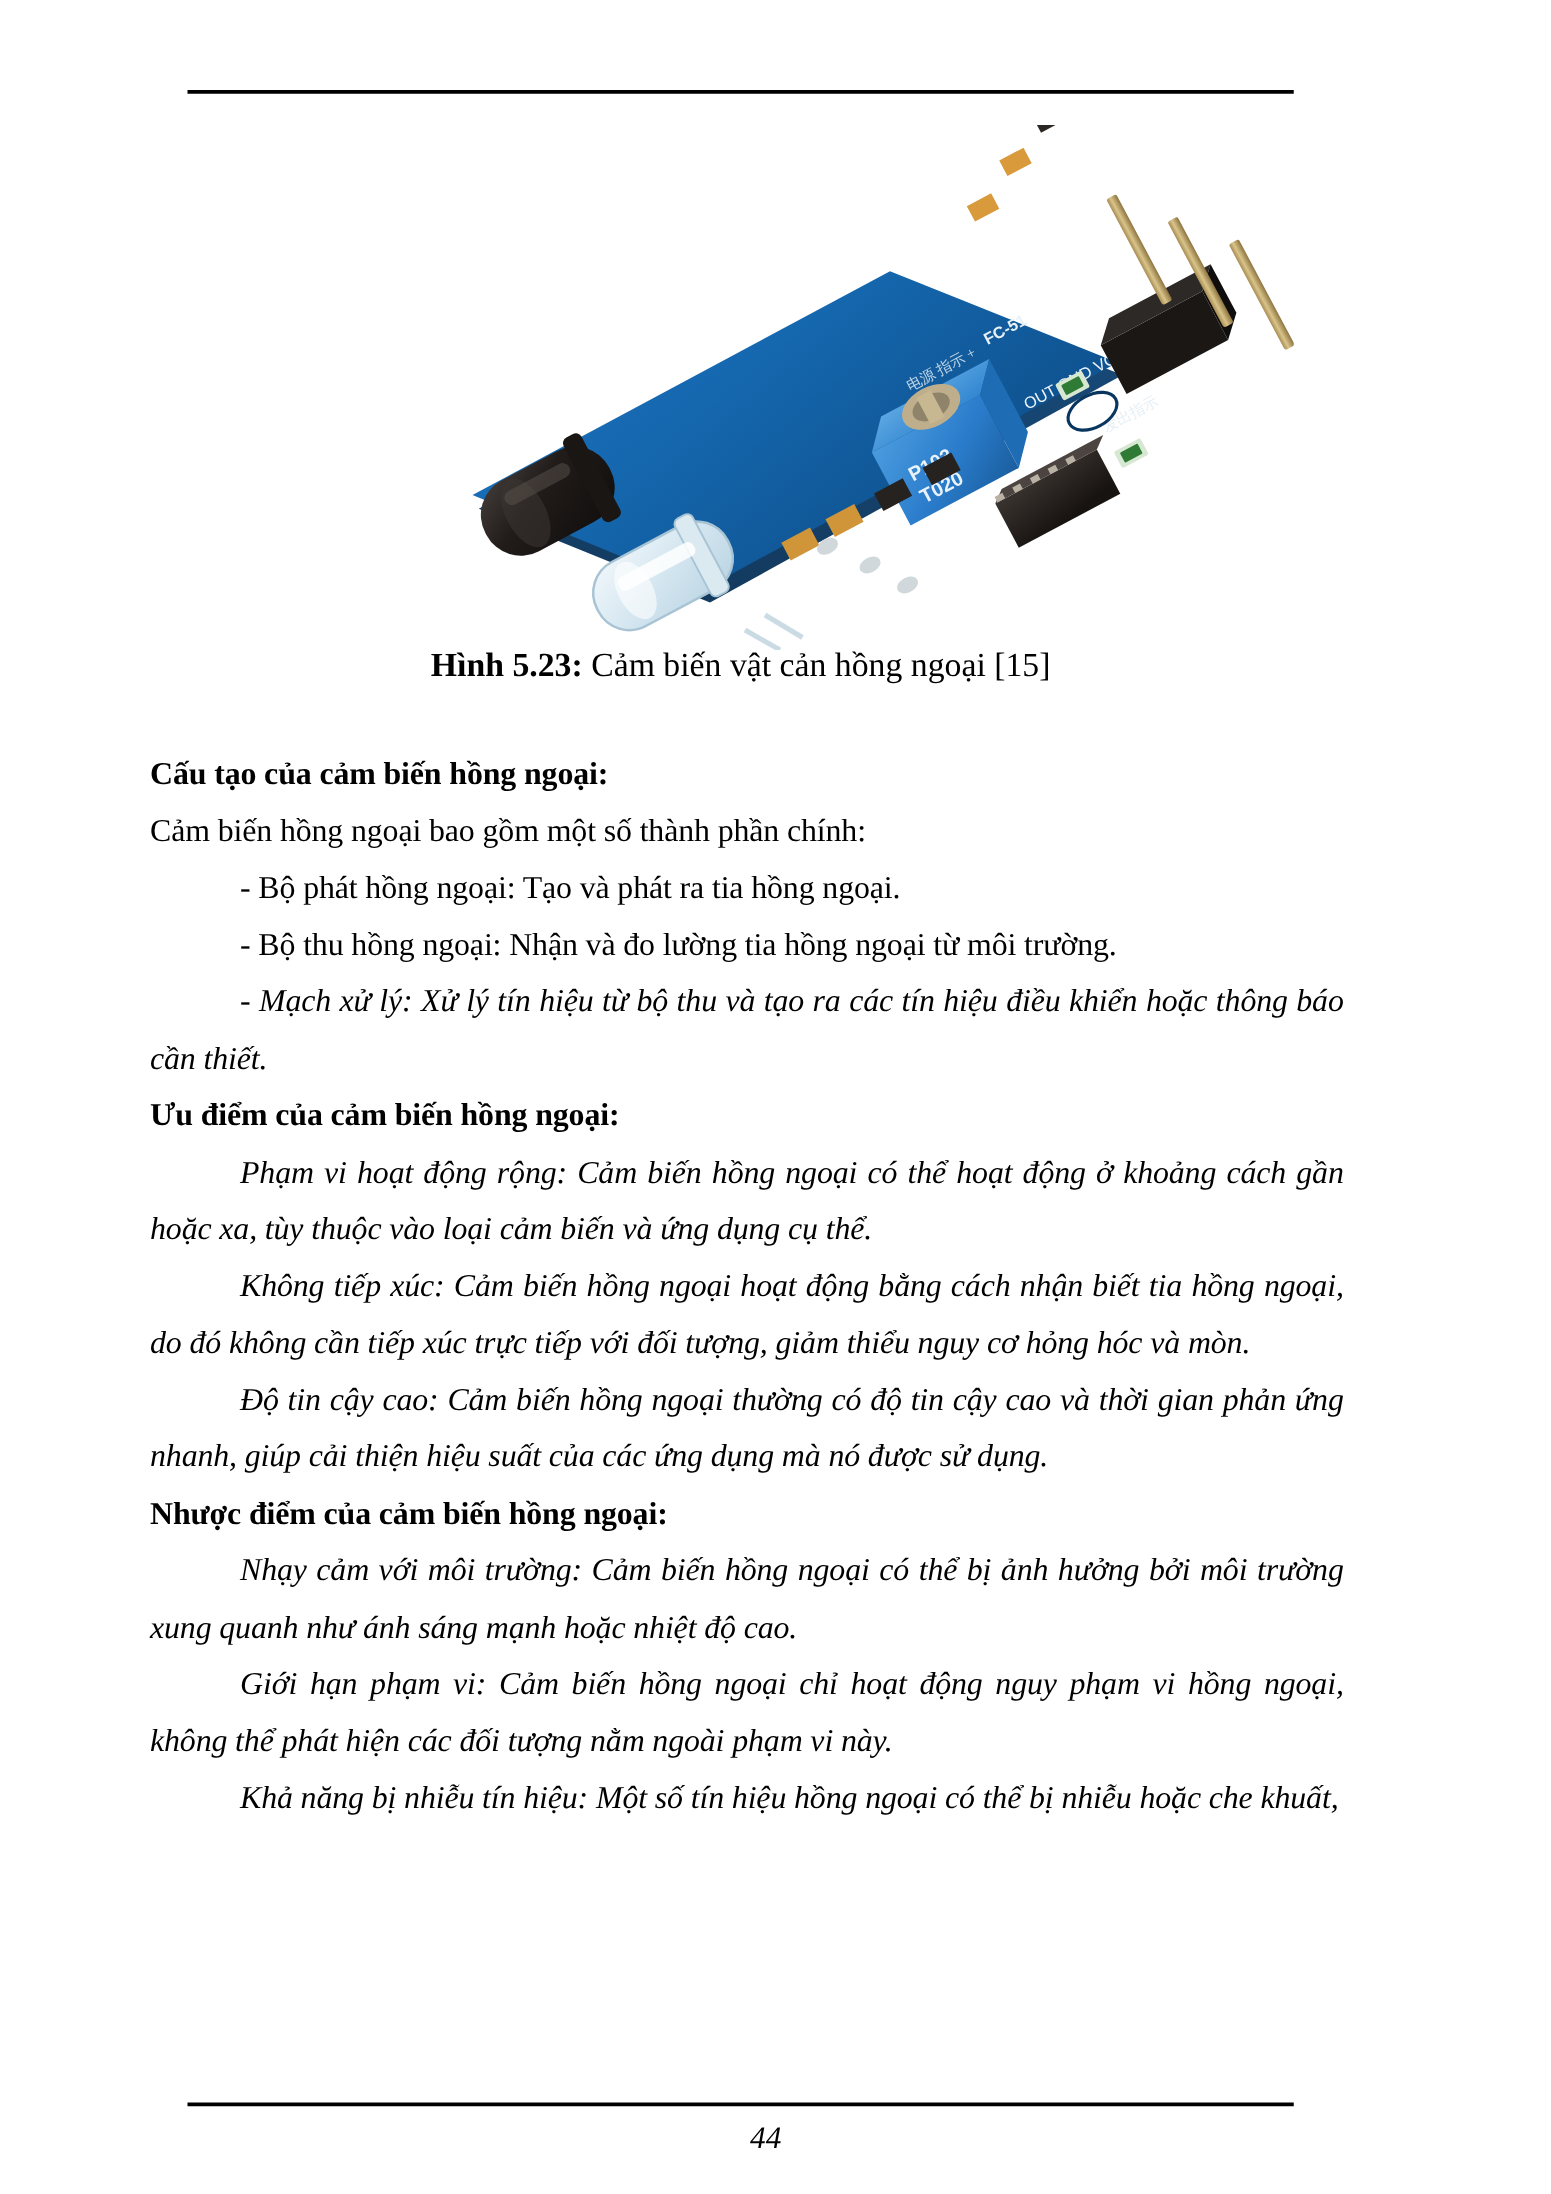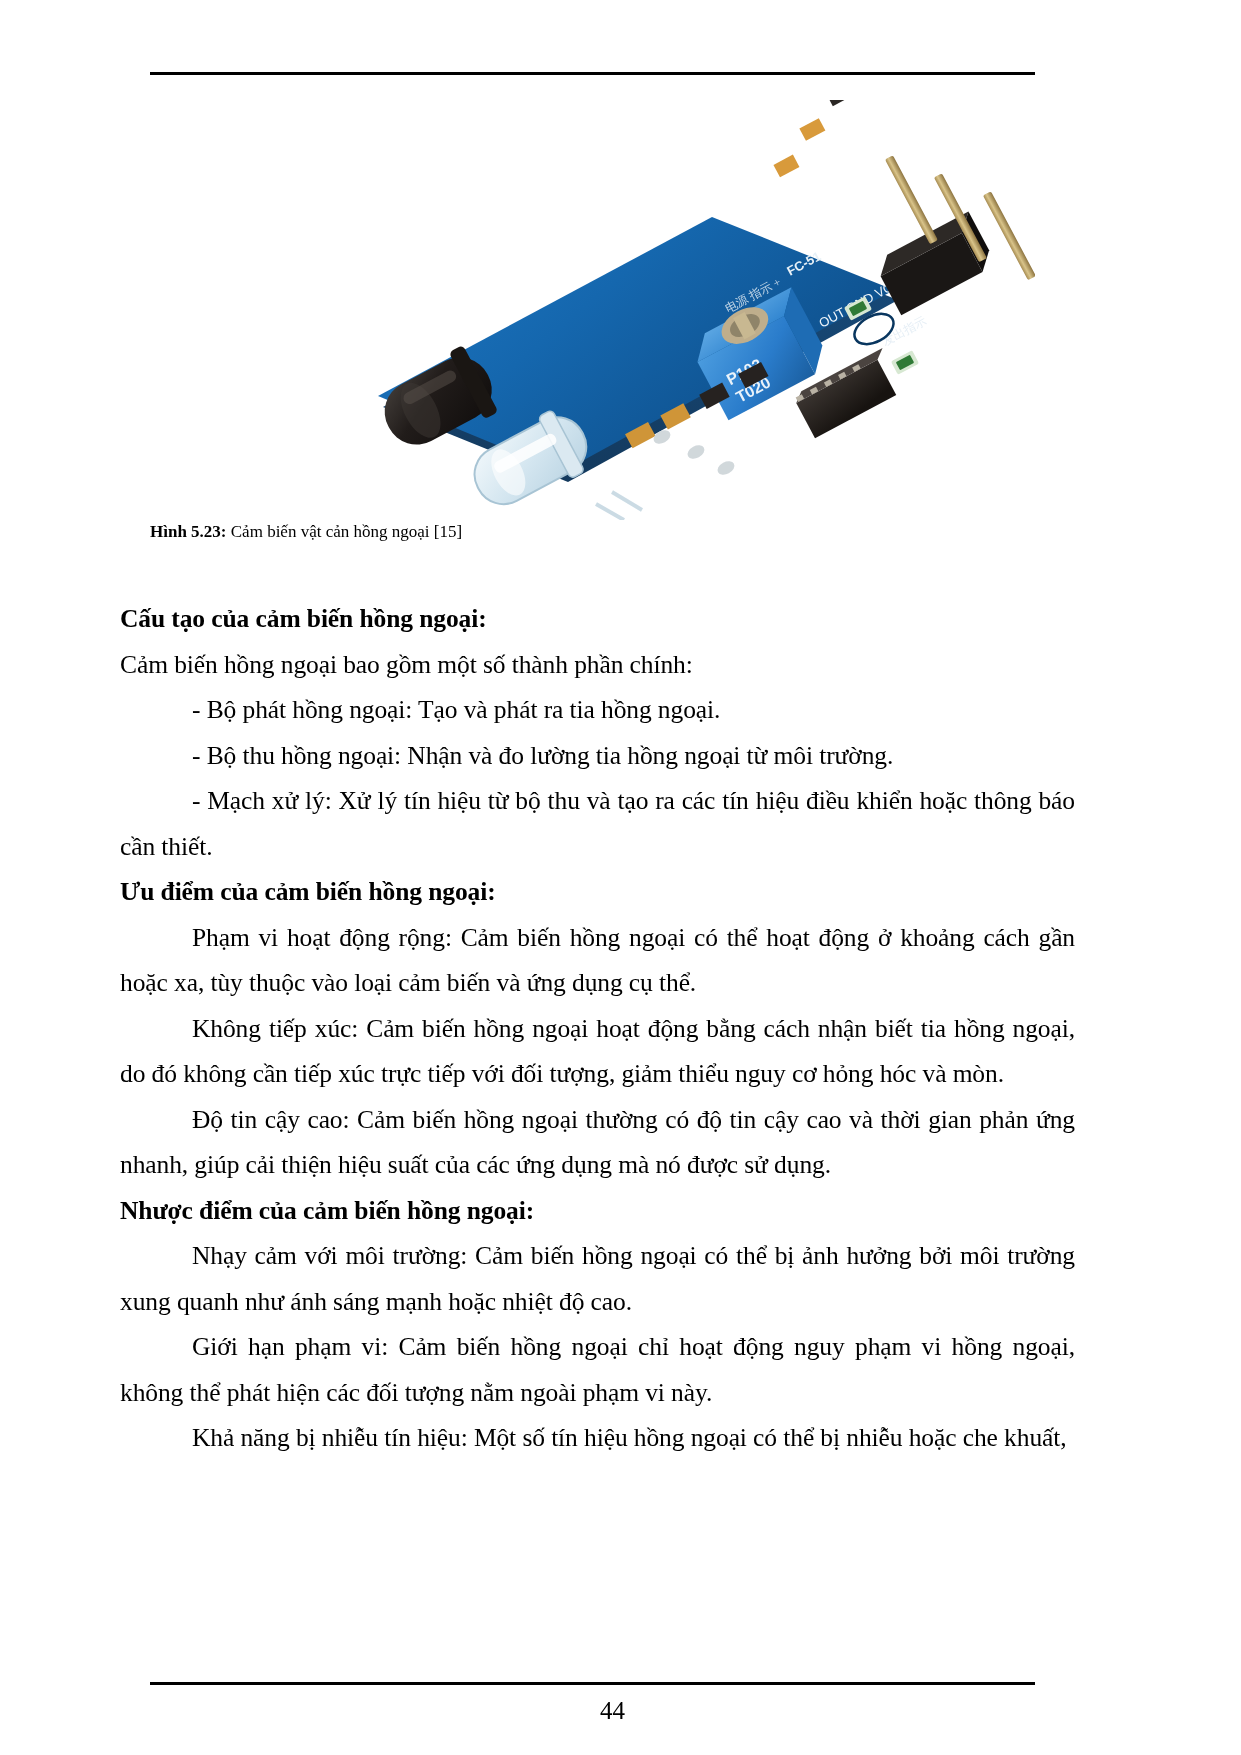--- a/index.html
+++ b/index.html
@@ -38,20 +38,21 @@
   }
   .page-number {
     position: absolute;
     left: 0;
     top: 1696px;
     width: 1225px;
     text-align: center;
     font-size: 25px;
     line-height: 30px;
     font-family: "Liberation Serif", "DejaVu Serif", serif;
+    font-style: italic;
   }
   
   .figure-block {
     position: absolute;
     left: 150px;
     top: 100px;
     width: 885px;
     height: 420px;
   }
   .figure-stage {
@@ -62,22 +63,22 @@
   .figure-svg {
     position: absolute;
     left: 0;
     top: 0;
   }
   .figure-caption {
     position: absolute;
     left: 150px;
     top: 515px;
     width: 885px;
-    text-align: left;
-    font-size: 17px;
+    text-align: center;
+    font-size: 27px;
     line-height: 34px;
   }
   .figure-caption .cap-label {
     font-weight: bold;
   }
   
   .body {
     position: absolute;
     left: 120px;
     top: 596px;
@@ -90,20 +91,21 @@
     text-align: justify;
     text-justify: inter-word;
     letter-spacing: -0.1px;
   }
   .heading {
     font-weight: bold;
     text-align: right;
   }
   .indent {
     text-indent: 72px;
+    font-style: italic;
   }
   .dash-item {
     text-indent: 72px;
     text-align: left !important;
   }
   .flush {
     text-align: left;
   }
 </style>
 </head>

